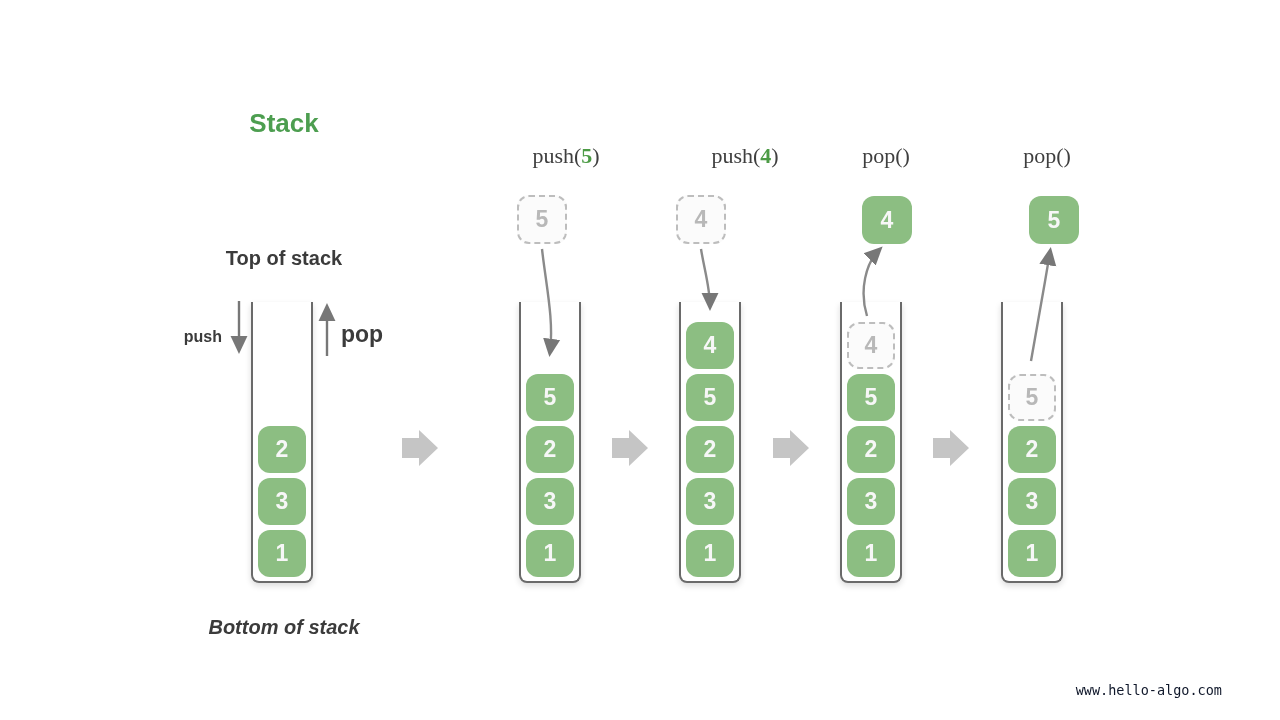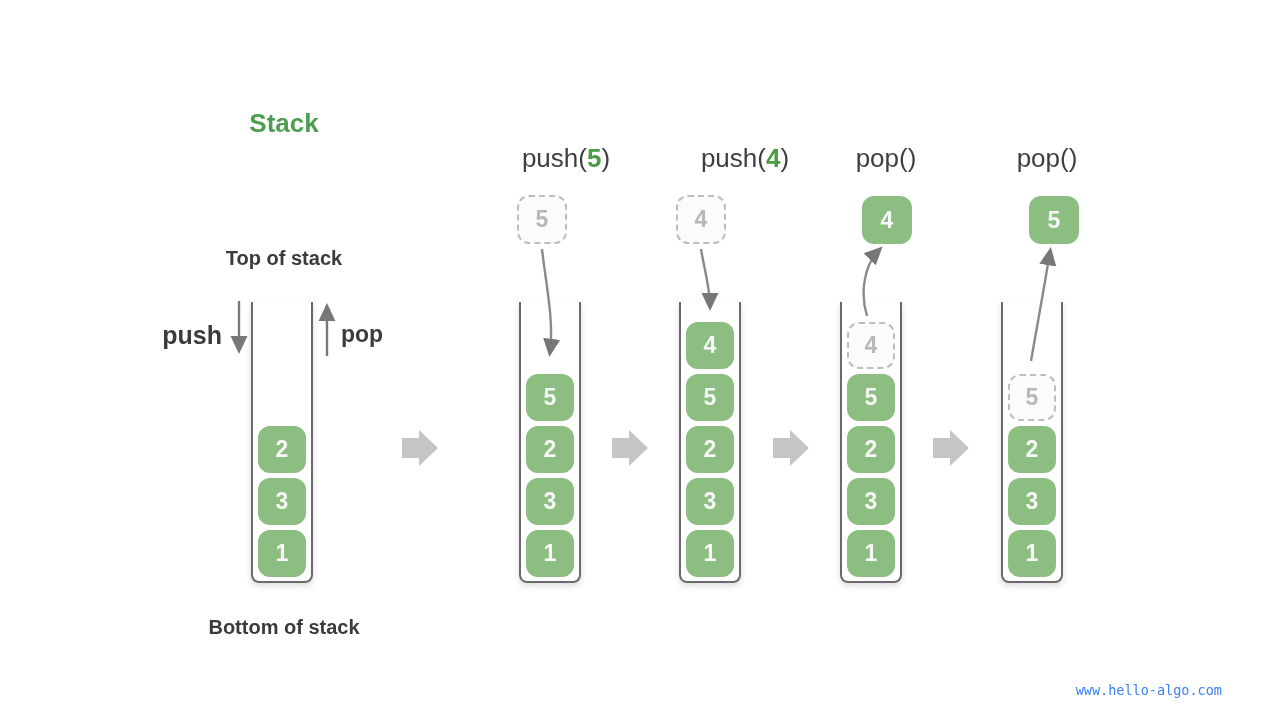--- a/index.html
+++ b/index.html
@@ -4,26 +4,26 @@
 <style>
   html,body{margin:0;padding:0;background:#ffffff;}
   .canvas{position:relative;width:1264px;height:720px;background:#ffffff;overflow:hidden;
           font-family:"Liberation Sans", sans-serif;}
 
   .title{position:absolute;top:108px;left:284px;transform:translateX(-50%);
          font-size:26px;font-weight:bold;color:#4D9E50;white-space:nowrap;}
 
   .lbl{position:absolute;font-weight:bold;color:#3B3B3B;font-size:20px;white-space:nowrap;}
   .top-label{top:247px;left:284px;transform:translateX(-50%);}
-  .bottom-label{top:616px;left:284px;transform:translateX(-50%);}
-  .push-label{top:321px;left:222px;transform:translateX(-100%);font-size:25px;}
+  .bottom-label{top:616px;left:284px;transform:translateX(-50%);font-style:italic;}
+  .push-label{top:328px;left:222px;transform:translateX(-100%);font-size:16px;}
   .pop-label{top:321px;left:341px;font-size:23px;}
 
   .op-header{position:absolute;top:143px;transform:translateX(-50%);
-             font-family:Liberation Sans, sans-serif;font-size:26px;color:#3F3F3F;white-space:nowrap;}
+             font-family:Liberation Serif, serif;font-size:22px;color:#3F3F3F;white-space:nowrap;}
   .op-header .arg{color:#4C9B45;font-weight:bold;}
 
   .well{position:absolute;top:302px;width:62px;height:281px;box-sizing:border-box;
         border-left:2px solid #6A6A6A;border-right:2px solid #6A6A6A;border-bottom:2px solid #6A6A6A;
         border-radius:0 0 8px 8px;background:#ffffff;
         box-shadow:0 3px 6px rgba(0,0,0,0.14);
         display:flex;flex-direction:column;justify-content:flex-end;align-items:center;
         padding-bottom:4px;gap:5px;}
 
   .cell{width:48px;height:47px;box-sizing:border-box;border-radius:12px;flex:0 0 auto;
@@ -34,21 +34,21 @@
 
   .float-box{position:absolute;width:50px;height:49px;box-sizing:border-box;border-radius:12px;
              display:flex;align-items:center;justify-content:center;
              font-size:23px;font-weight:bold;}
   .float-box.dashed{background:#FBFBFB;border:2px dashed #BDBDBD;color:#B8B8B8;}
   .float-box.solid{background:#8CBE82;color:#F7F7F7;height:48px;}
 
   .overlay{position:absolute;top:0;left:0;width:1280px;height:720px;pointer-events:none;}
 
   .watermark{position:absolute;right:42px;bottom:22px;font-family:"DejaVu Sans Mono", monospace;
-             font-size:13.5px;color:#3b82f6;}
+             font-size:13.5px;color:#0f172a;}
 </style>
 </head>
 <body>
 
 <div class="canvas">
 
   <div class="title">Stack</div>
 
   <div class="lbl top-label">Top of stack</div>
   <div class="lbl bottom-label">Bottom of stack</div>

